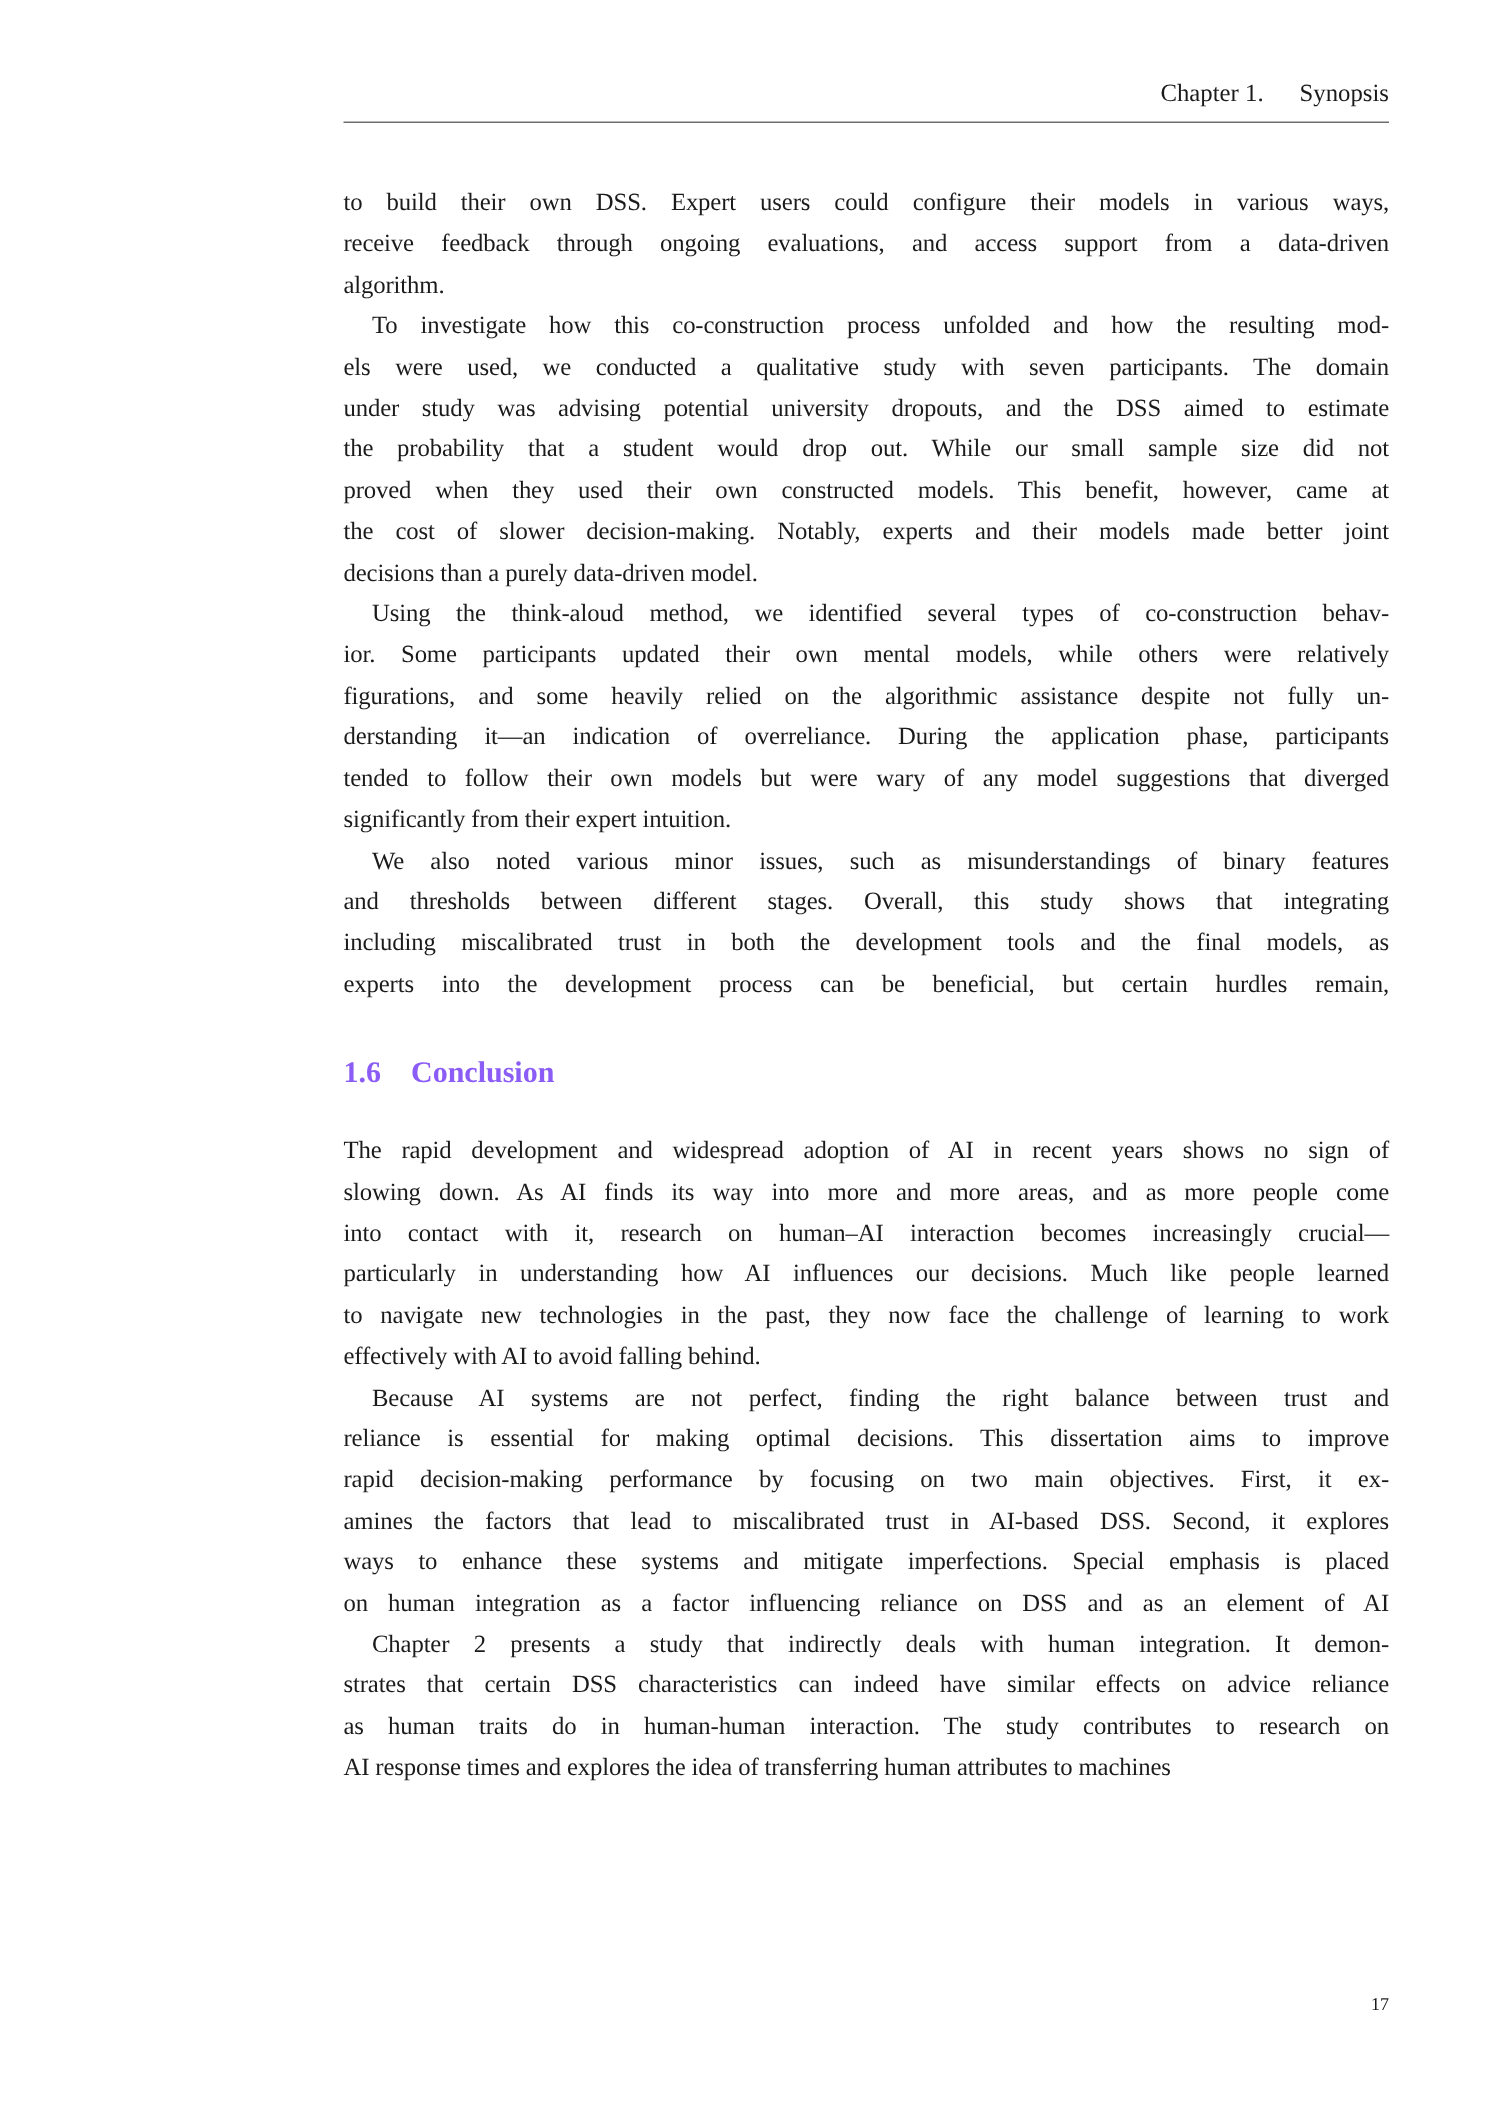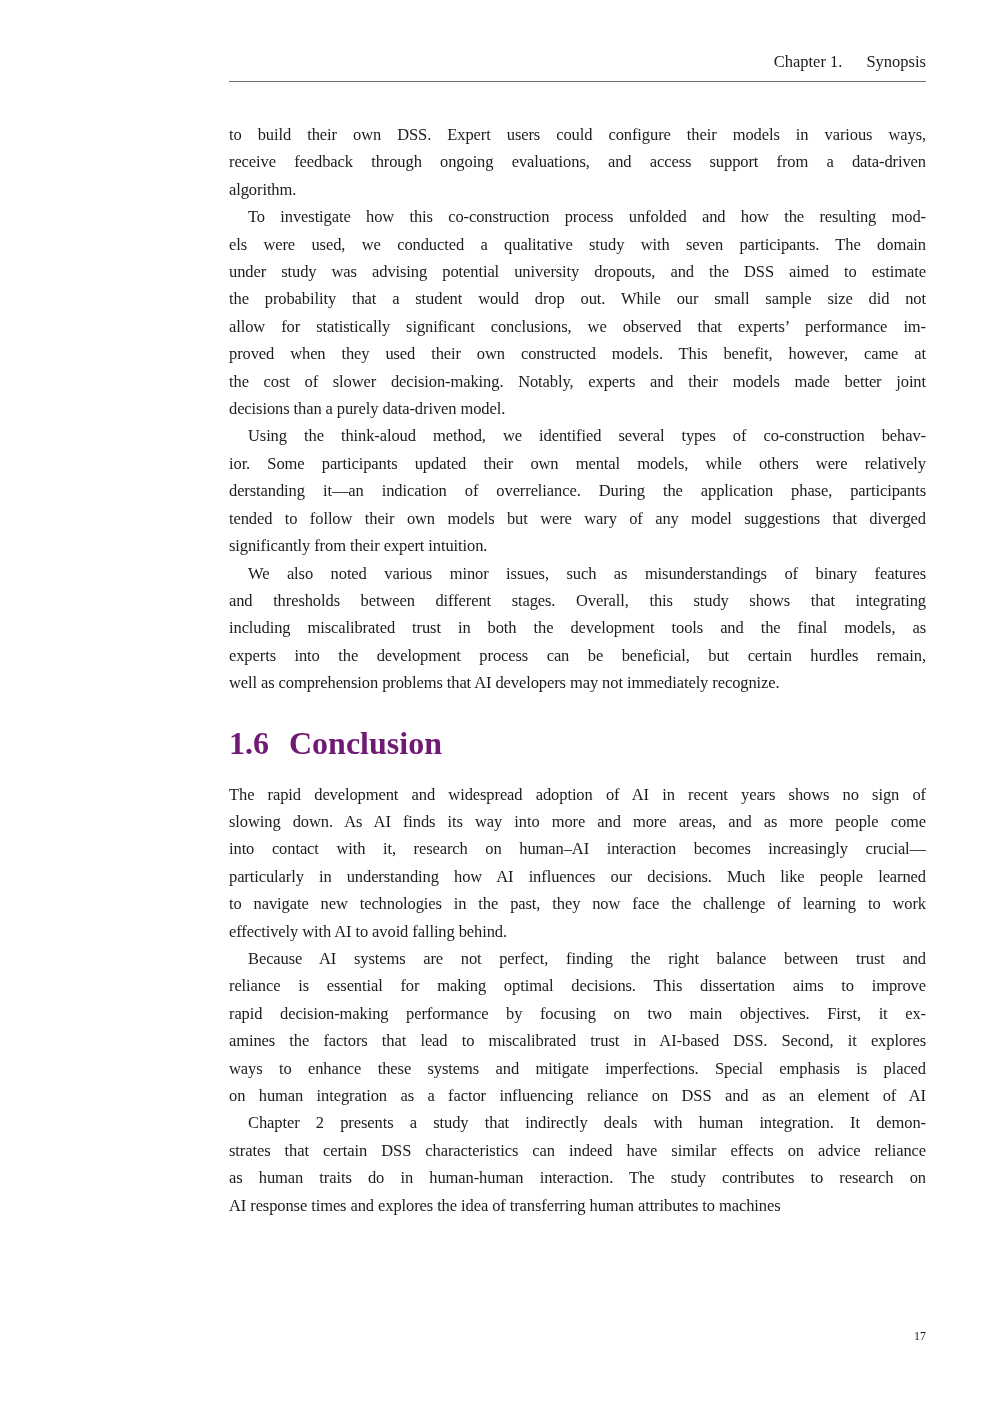--- a/index.html
+++ b/index.html
@@ -58,24 +58,24 @@
   .line.last {
     text-align: center;
     text-align-last: left;
   }
   .line.indent {
     text-indent: 19px;
   }
   .section-heading {
     display: block;
     margin: 30px 0 22px 0;
-    font-size: 32px;
+    font-size: 20px;
     font-weight: bold;
     line-height: 32px;
-    color: #701a75;
+    color: #8b5cf6;
     letter-spacing: 0;
   }
   .section-heading .section-number {
     margin-right: 20px;
   }
   .page-number {
     position: absolute;
     top: 1326px;
     left: 181px;
     width: 697px;
@@ -101,38 +101,37 @@
         <div class="paragraph">
           <div class="line">to build their own DSS. Expert users could configure their models in various ways,</div>
           <div class="line">receive feedback through ongoing evaluations, and access support from a data-driven</div>
           <div class="line last">algorithm.</div>
         </div>
         <div class="paragraph">
           <div class="line indent">To investigate how this co-construction process unfolded and how the resulting mod-</div>
           <div class="line">els were used, we conducted a qualitative study with seven participants. The domain</div>
           <div class="line">under study was advising potential university dropouts, and the DSS aimed to estimate</div>
           <div class="line">the probability that a student would drop out. While our small sample size did not</div>
-          <div class="line">allow for statistically significant conclusions, we observed that experts’ performance im-</div>
           <div class="line">proved when they used their own constructed models. This benefit, however, came at</div>
           <div class="line">the cost of slower decision-making. Notably, experts and their models made better joint</div>
           <div class="line last">decisions than a purely data-driven model.</div>
         </div>
         <div class="paragraph">
           <div class="line indent">Using the think-aloud method, we identified several types of co-construction behav-</div>
           <div class="line">ior. Some participants updated their own mental models, while others were relatively</div>
+          <div class="line">figurations, and some heavily relied on the algorithmic assistance despite not fully un-</div>
           <div class="line">derstanding it—an indication of overreliance. During the application phase, participants</div>
           <div class="line">tended to follow their own models but were wary of any model suggestions that diverged</div>
           <div class="line last">significantly from their expert intuition.</div>
         </div>
         <div class="paragraph">
           <div class="line indent">We also noted various minor issues, such as misunderstandings of binary features</div>
           <div class="line">and thresholds between different stages. Overall, this study shows that integrating</div>
           <div class="line">including miscalibrated trust in both the development tools and the final models, as</div>
           <div class="line">experts into the development process can be beneficial, but certain hurdles remain,</div>
-          <div class="line last">well as comprehension problems that AI developers may not immediately recognize.</div>
         </div>
       </div>
 
     <h2 class="section-heading">
       <span class="section-number">1.6</span><span>Conclusion</span>
     </h2>
 
     <div>
         <div class="paragraph">
           <div class="line">The rapid development and widespread adoption of AI in recent years shows no sign of</div>

